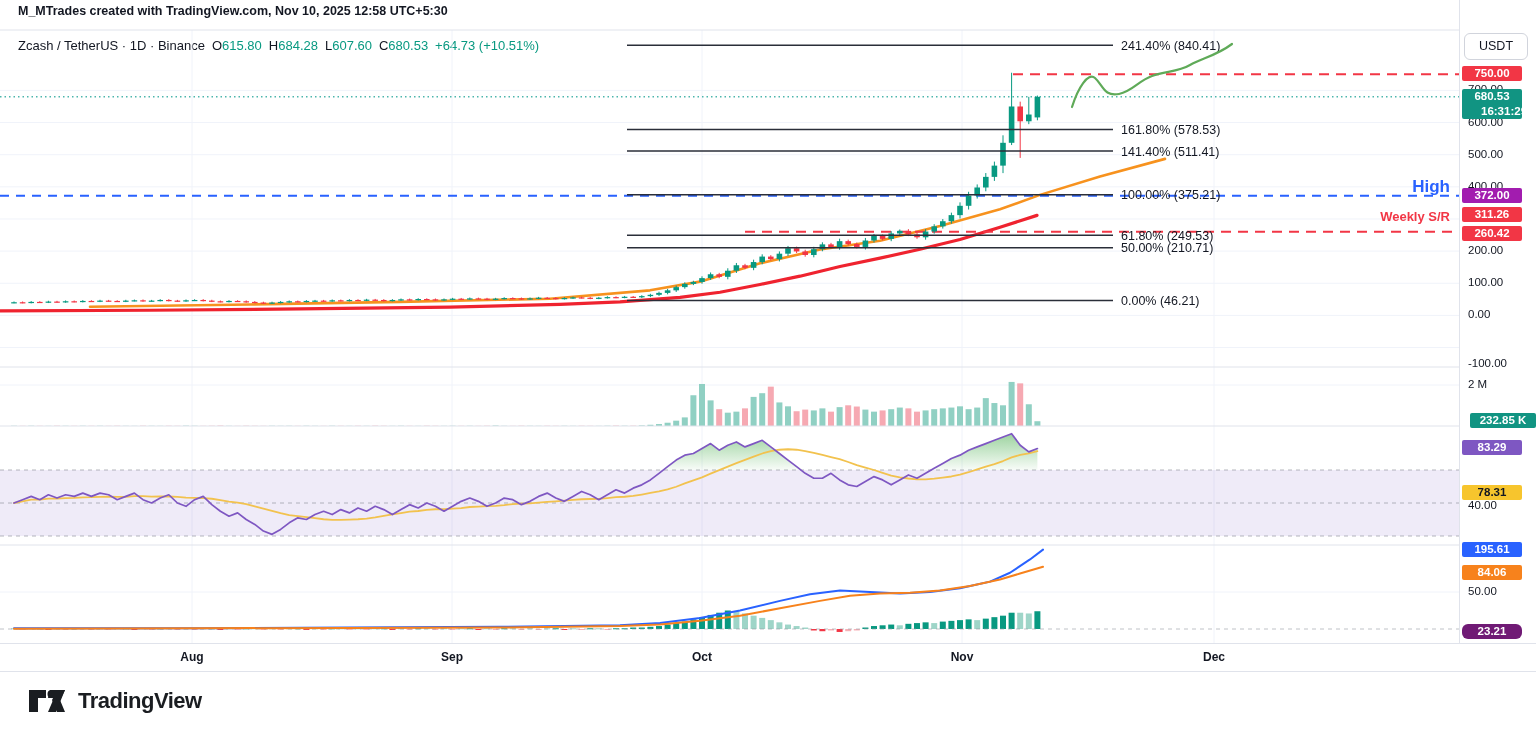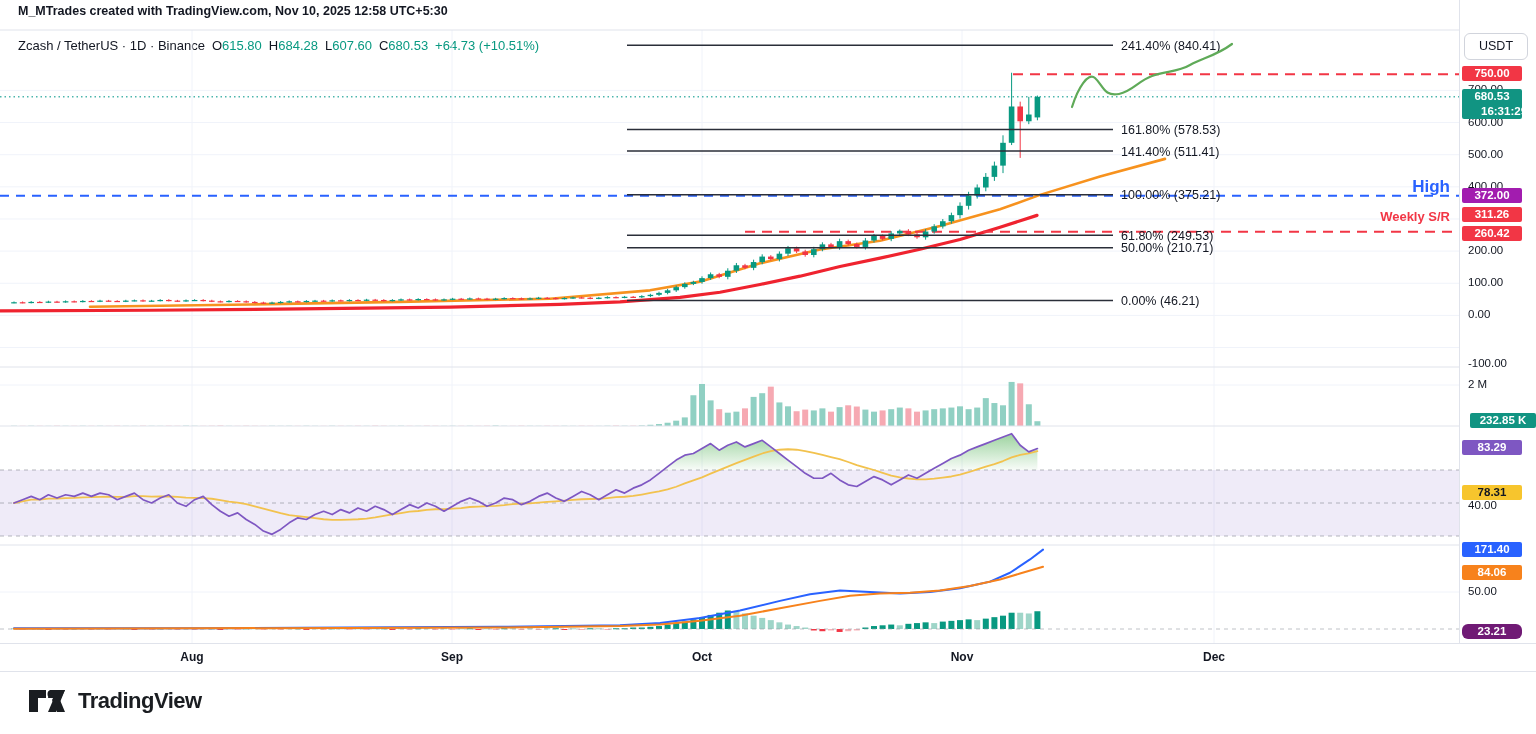--- a/index.html
+++ b/index.html
@@ -624,21 +624,21 @@
       <div class="tick" style="top: 585px;">50.00</div>
       <div class="tick" style="top: 622px;">0.00</div>
       <div class="chip" style="top: 66.35px; background: rgb(242, 54, 69);">750.00</div>
       <div class="chip" style="top: 88.6777px; background: rgb(17, 148, 130); height: 30px;">680.53<span class="sub">16:31:29</span></div>
       <div class="chip" style="top: 187.839px; background: #a21caf;">372.00</div>
       <div class="chip" style="top: 207.361px; background: rgb(242, 54, 69);">311.26</div>
       <div class="chip" style="top: 225.701px; background: rgb(242, 54, 69);">260.42</div>
       <div class="chip wide" style="top: 413.227px; background: rgb(17, 148, 130);">232.85 K</div>
       <div class="chip" style="top: 440.072px; background: rgb(126, 87, 194);">83.29</div>
       <div class="chip" style="top: 457.288px; background: rgb(247, 197, 45); color: rgb(19, 23, 34); margin-top: 28px;">78.31</div>
-      <div class="chip" style="top: 541.628px; background: rgb(41, 98, 255);">171.40</div>
+      <div class="chip" style="top: 541.628px; background: rgb(41, 98, 255);">195.61</div>
       <div class="chip" style="top: 564.796px; background: rgb(247, 130, 28); text-align: center;">84.06</div>
       <div class="chip" style="top: 624px; background: #701a75; border-radius: 6px;">23.21</div>
     </div>
 
   <div id="footer" class="abs">
     <svg width="40" height="30" viewBox="0 0 40 30">
       <path d="M1 4 h17 v8 h-8 v14 h-9 z" fill="#1a1d21"></path>
       <circle cx="23.5" cy="8" r="4" fill="#1a1d21"></circle>
       <path d="M24 14 h8 l5 -10 h-8 z M24 14 l5 12 h8 l-5 -12 z" fill="#1a1d21"></path>
       <path d="M22 4 h15 l-9 22 h-8 l6 -14 h-6 z" fill="#1a1d21"></path>

